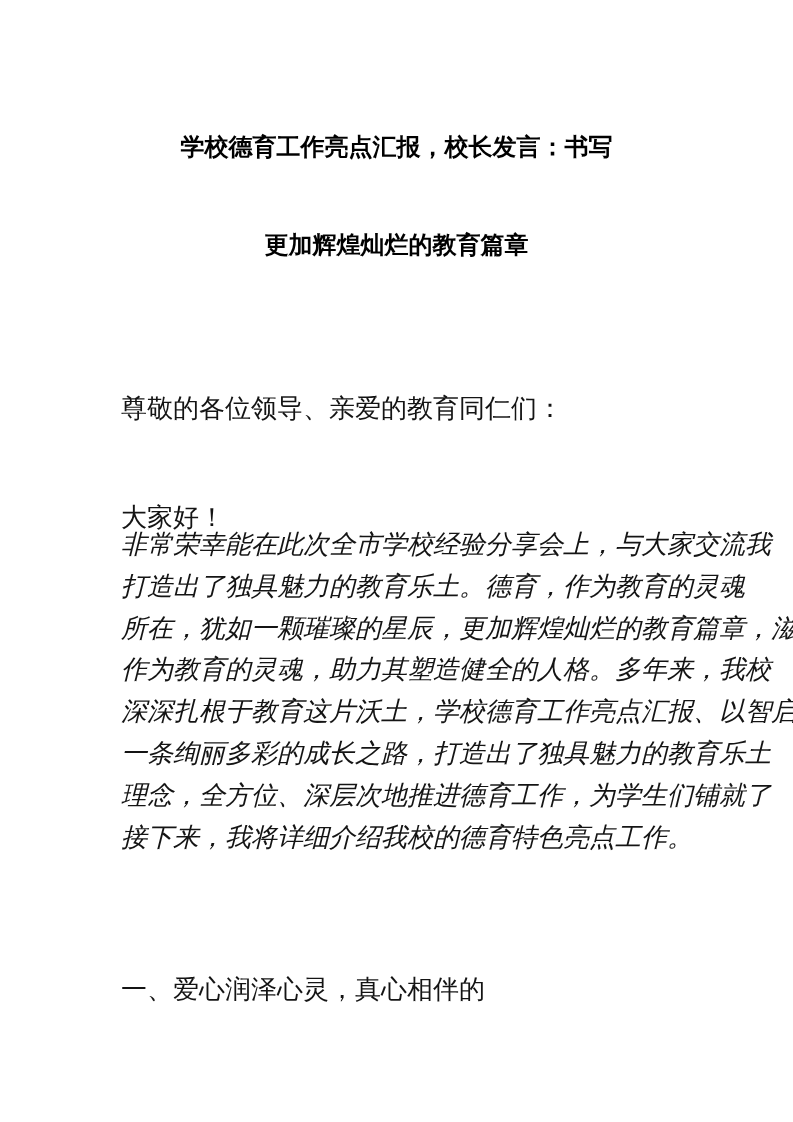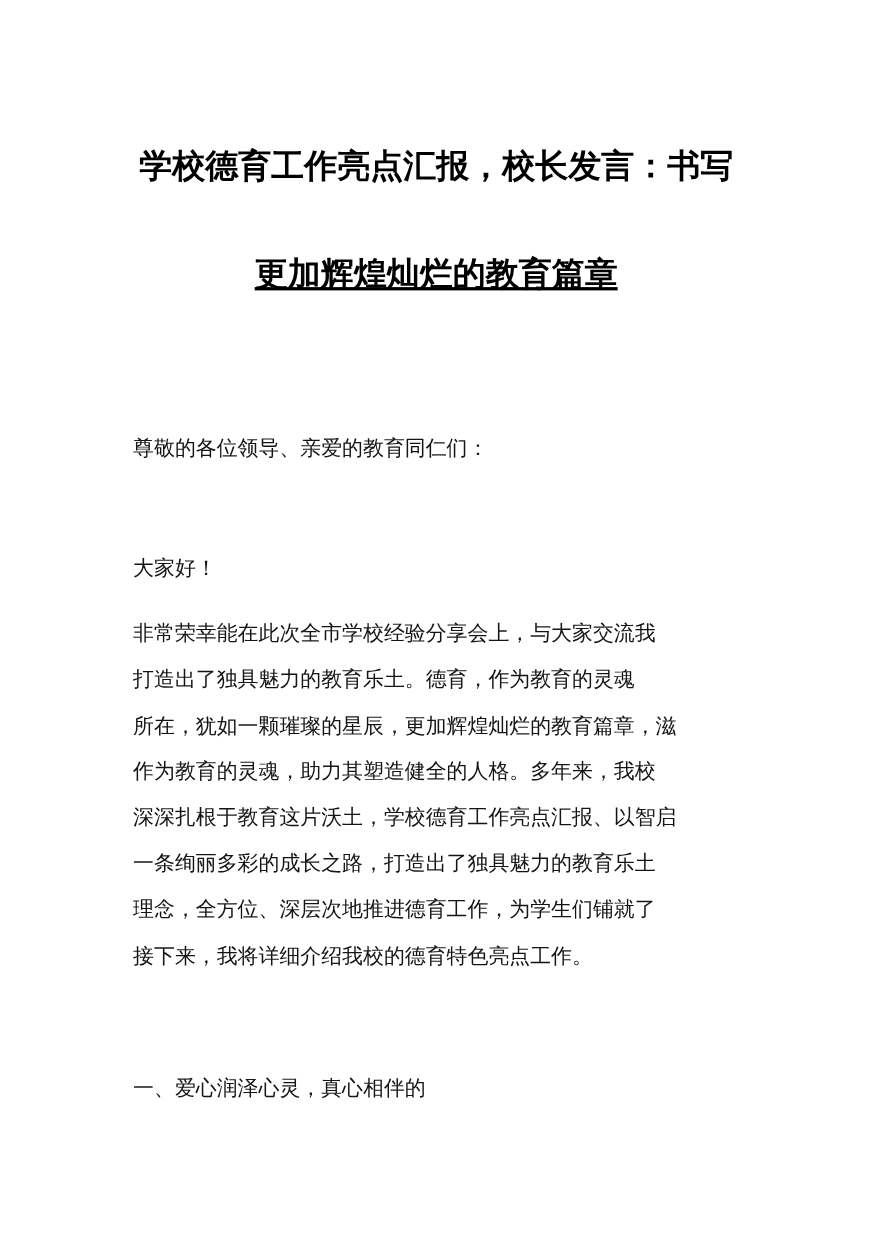--- a/index.html
+++ b/index.html
@@ -19,45 +19,45 @@
       position: absolute;
       left: 0; top: 0;
       width: 793px; height: 1122px;
       background: #ffffff;
     }
     .title-line {
       position: absolute;
       left: 0;
       width: 793px;
       text-align: center;
-      font-size: 30px;
+      font-size: 24px;
       font-weight: bold;
       letter-spacing: 0px;
       white-space: nowrap;
       color: #000000;
     }
     .title-line-1 { top: 131px; }
-    .title-line-2 { top: 229px; text-decoration: underline; }
+    .title-line-2 { top: 229px; }
 
     .para {
       position: absolute;
       left: 121px;
       width: 560px;
-      font-size: 19px;
+      font-size: 26px;
       white-space: nowrap;
       color: #141414;
     }
     .para .line {
       display: block;
       height: 41.8px;
       line-height: 41.8px;
     }
     .salutation { top: 388px; }
     .greeting { top: 474px; margin-top: 23px; }
-    .body-para { top: 556px; }
+    .body-para { top: 524px; font-style: italic; }
     .section-heading { top: 969px; }
   </style>
 </head>
 <body>
 
 <div class="page">
 
   <div class="title-line title-line-1">学校德育工作亮点汇报，校长发言：书写</div>
   <div class="title-line title-line-2">更加辉煌灿烂的教育篇章</div>
 

